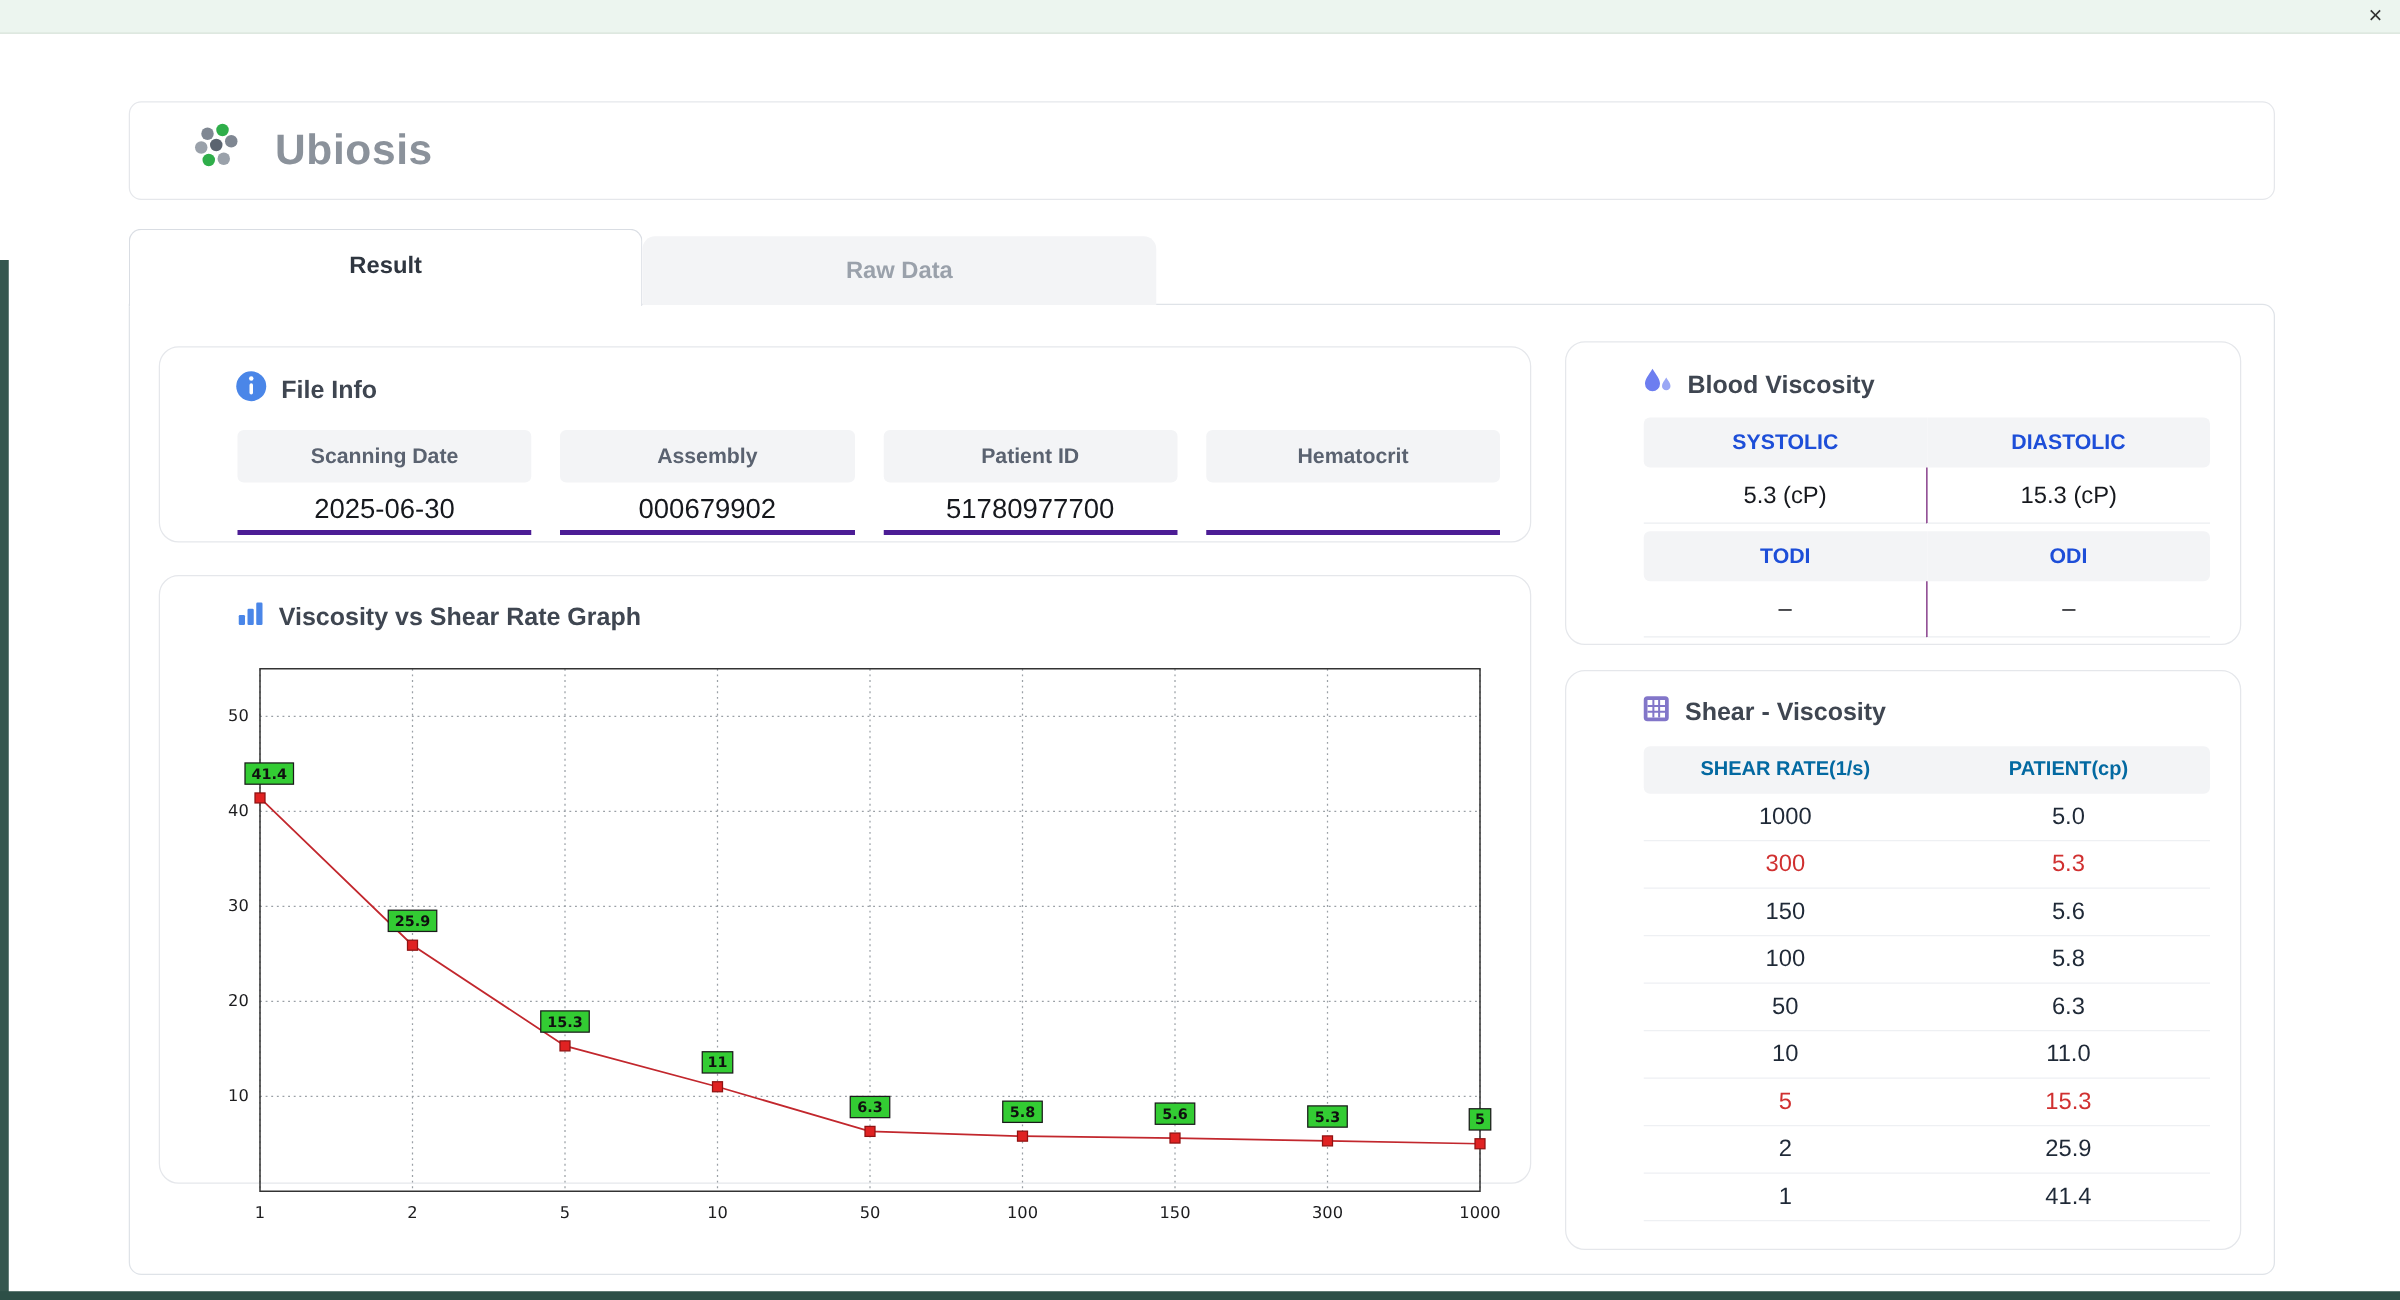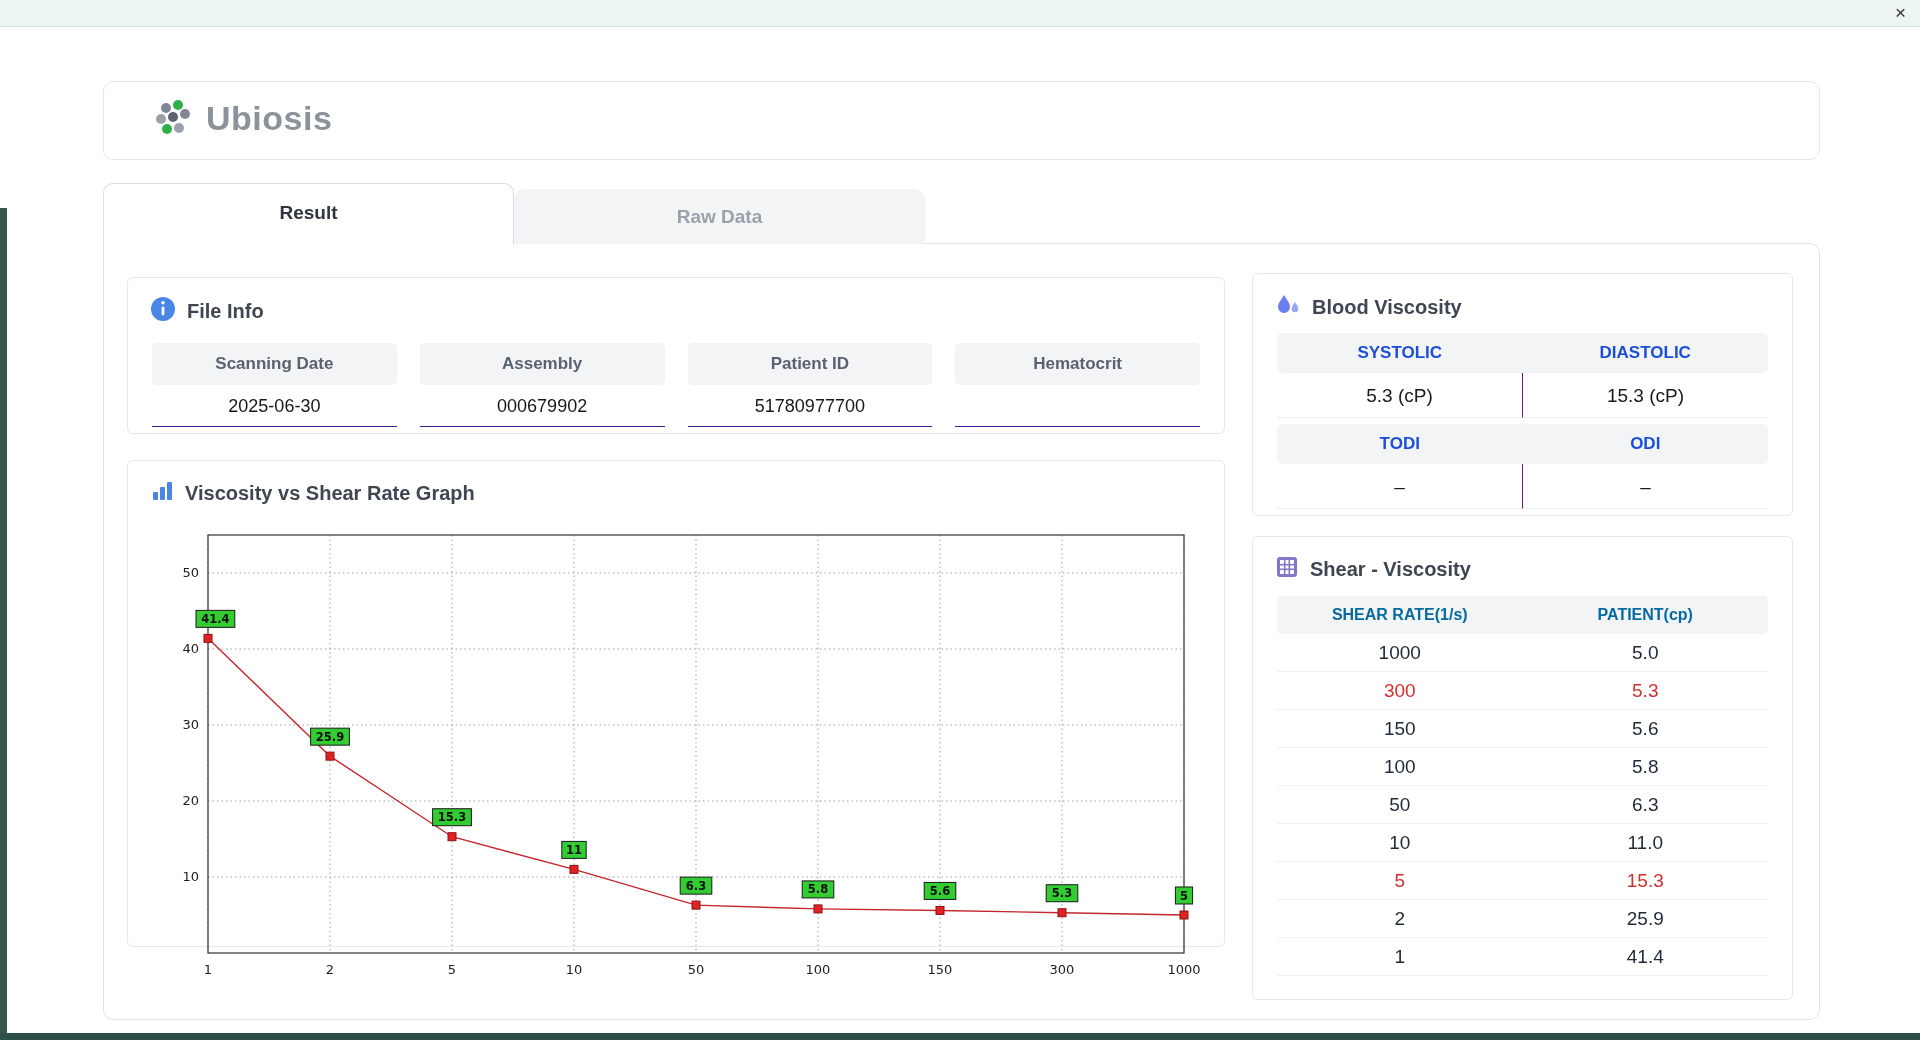--- a/index.html
+++ b/index.html
@@ -10,48 +10,48 @@
   .titlebar { position:absolute; left:0; top:0; width:1920px; height:27px;
     background:#ecf5ef; border-bottom:1px solid #d7e3da; z-index:50; }
   .close-btn { position:absolute; right:14px; top:2px; font-size:19px; color:#333;
     cursor:pointer; line-height:22px; }
   .edge-left { position:absolute; left:0; top:208px; bottom:0; width:7px; background:#35564e; z-index:40; }
   .edge-bottom { position:absolute; left:0; bottom:0; width:1920px; height:7px; background:#2d4f47; z-index:40; }
 
   
   .header-card { position:absolute; left:103px; top:81px; width:1717px; height:79px;
     border:1px solid #e5e7eb; border-radius:10px; background:#fff; display:flex; align-items:center; }
-  .logo { display:flex; align-items:flex-start; gap:10px; margin-left:50px; }
+  .logo { display:flex; align-items:center; gap:24px; margin-left:50px; }
   .logo-text { font-size:34px; font-weight:bold; color:#8b929b; letter-spacing:0.5px; }
   .app-title { margin-left:44px; font-size:26px; font-weight:bold; color:#4650d9; }
 
   
   .tab { position:absolute; text-align:center; font-weight:bold; font-size:19px;
     border-radius:10px 10px 0 0; cursor:pointer; z-index:10; }
   .tab-result { left:103px; top:183px; width:411px; height:62px; background:#fff;
     border:1px solid #d9dde3; border-bottom:none; color:#2f3640; line-height:58px; }
   .tab-raw { left:514px; top:189px; width:411px; height:55px; background:#f3f4f6;
     color:#9aa1ab; line-height:55px; }
 
   
   .content-card { position:absolute; left:103px; top:243px; width:1717px; height:777px;
     border:1px solid #dfe3e8; border-radius:0 10px 10px 10px; background:#fff; z-index:5; }
 
-  .card { position:absolute; border:1px solid #e5e7eb; border-radius:6px; background:#fff; }
+  .card { position:absolute; border:1px solid #e5e7eb; border-radius:16px; background:#fff;padding-left:38px; }
   .card-title { display:flex; align-items:center; gap:11px; padding:18px 22px 10px 22px;
     font-size:20px; font-weight:bold; color:#3f4651; }
 
   
   .fileinfo-card { left:23px; top:33px; width:1098px; height:157px; }
   .fi-fields { display:flex; gap:23px; padding:6px 24px 0 24px; }
   .fi-field { width:245px; }
   .fi-label { height:42px; line-height:42px; text-align:center; background:#f3f4f6;
     border-radius:5px; font-size:17px; font-weight:bold; color:#5a6270; }
-  .fi-value { height:42px; line-height:42px; text-align:center; font-size:18px;
-    color:#16181d; border-bottom:1px solid #4c1d95; }
+  .fi-value { height:42px; line-height:42px; text-align:center; font-size:22px;
+    color:#16181d; border-bottom:4px solid #4c1d95; }
 
   
   .graph-card { left:23px; top:216px; width:1098px; height:487px; }
   .chart-wrap { position:absolute; left:24px; top:58px; }
   svg.chart { font-family:"DejaVu Sans",sans-serif; }
 
   
   .bv-card { left:1148px; top:29px; width:541px; height:243px; }
   .pair-row { display:flex; margin:0 24px; }
   .pair-cell { flex:1; text-align:center; }

